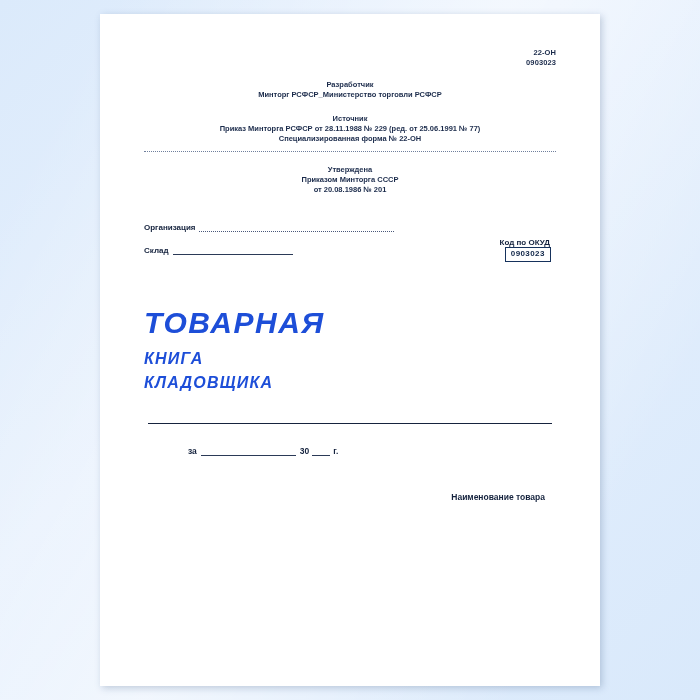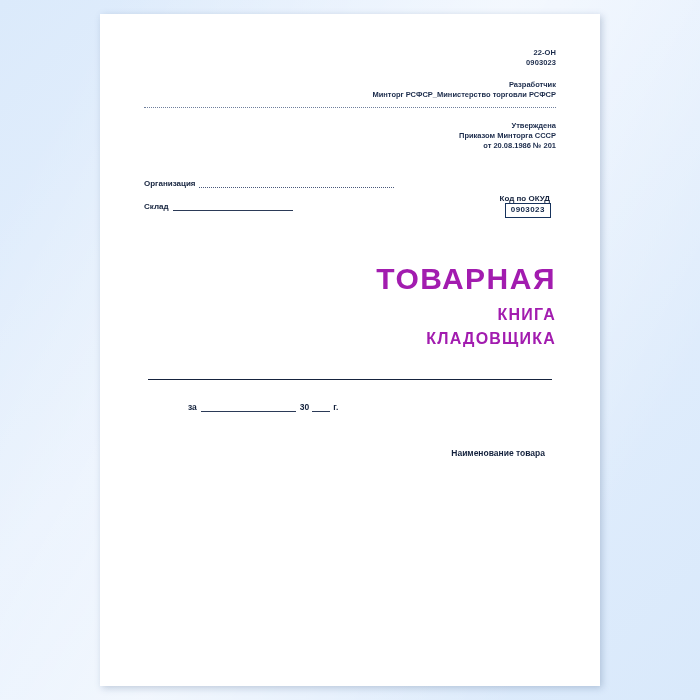--- a/index.html
+++ b/index.html
@@ -49,20 +49,21 @@
     color: #1b2b4b;
   }
   .code-line {
     font-size: 7.5px;
     font-weight: 700;
     letter-spacing: 0.1px;
     line-height: 9.5px;
   }
   .blk {
     margin-top: 13px;
+    text-align: center;
   }
   .blk .cap {
     font-size: 7.5px;
     font-weight: 700;
     line-height: 10px;
   }
   .blk .val {
     font-size: 7.5px;
     font-weight: 700;
     line-height: 10.5px;
@@ -125,22 +126,23 @@
     padding: 1px 5px 2px 5px;
     font-size: 8px;
     font-weight: 700;
     letter-spacing: 0.4px;
     line-height: 10px;
     color: #0f2548;
   }
 
   .titles {
     margin-top: 38px;
-    text-align: right;
-    color: #a21caf;
+    text-align: left;
+    color: #1d4ed8;
+    font-style: italic;
   }
   .t1 {
     font-size: 30px;
     font-weight: 700;
     letter-spacing: 1.5px;
     line-height: 34px;
   }
   .t2 {
     font-size: 16px;
     font-weight: 700;
@@ -208,20 +210,25 @@
 
     <div class="right-block">
       <div class="code-line">22-ОН</div>
       <div class="code-line">0903023</div>
 
       <div class="blk">
         <div class="cap">Разработчик</div>
         <div class="val">Минторг РСФСР_Министерство торговли РСФСР</div>
       </div>
 
+      <div class="blk">
+        <div class="cap">Источник</div>
+        <div class="val">Приказ Минторга РСФСР от 28.11.1988 № 229 (ред. от 25.06.1991 № 77)</div>
+        <div class="val">Специализированная форма № 22-ОН</div>
+      </div>
 
       <div class="dotted-sep"></div>
 
       <div class="blk">
         <div class="cap">Утверждена</div>
         <div class="val">Приказом Минторга СССР</div>
         <div class="val">от 20.08.1986 № 201</div>
       </div>
     </div>
 

